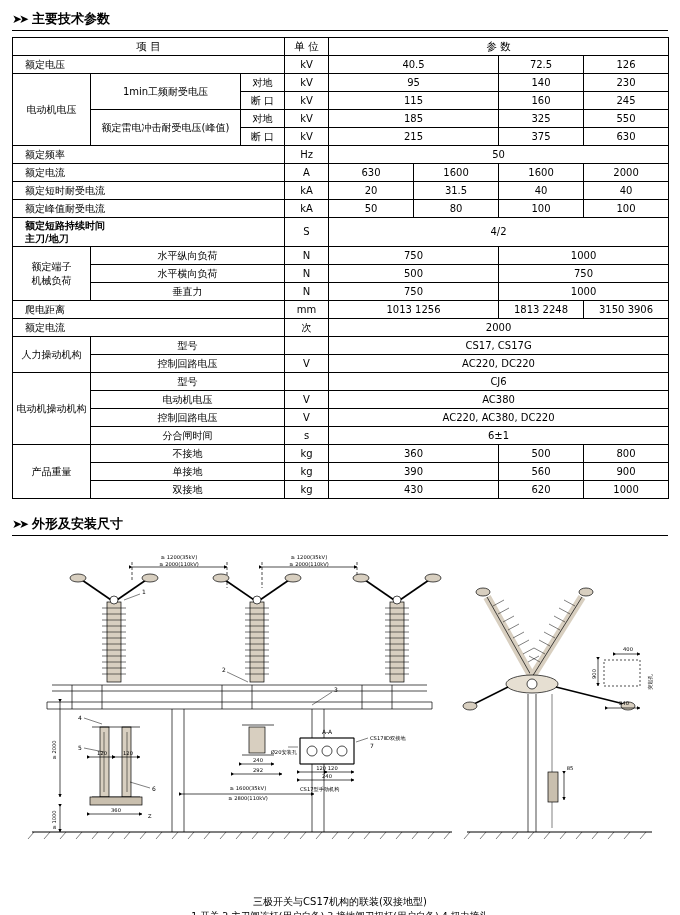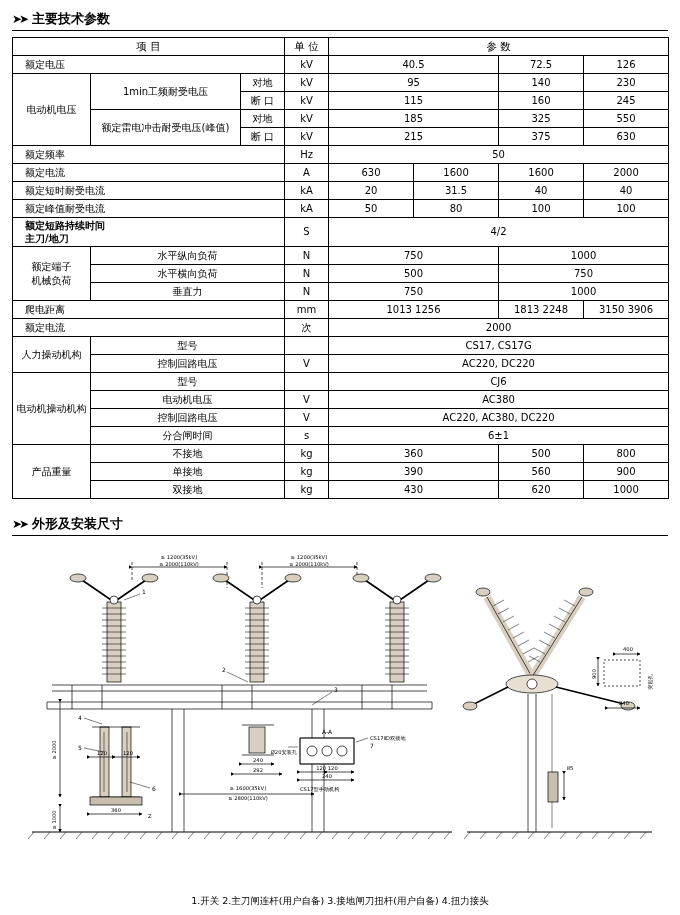--- a/index.html
+++ b/index.html
@@ -578,17 +578,18 @@
         <text class="tinytxt2" x="322" y="150">3</text>
         <text class="tinytxt2" x="66" y="178">4</text>
         <text class="tinytxt2" x="66" y="208">5</text>
         <text class="tinytxt2" x="140" y="249">6</text>
         <text class="tinytxt2" x="358" y="206">7</text>
       </g>
     </svg>
   </div>
 
   <div class="caption">
+    <div class="title">三极开关与CS17机构的联装(双接地型)</div>
     <div>1.开关  2.主刀闸连杆(用户自备)  3.接地闸刀扭杆(用户自备)  4.扭力接头</div>
 
   </div>
 
 </div>
 
 </body></html>

